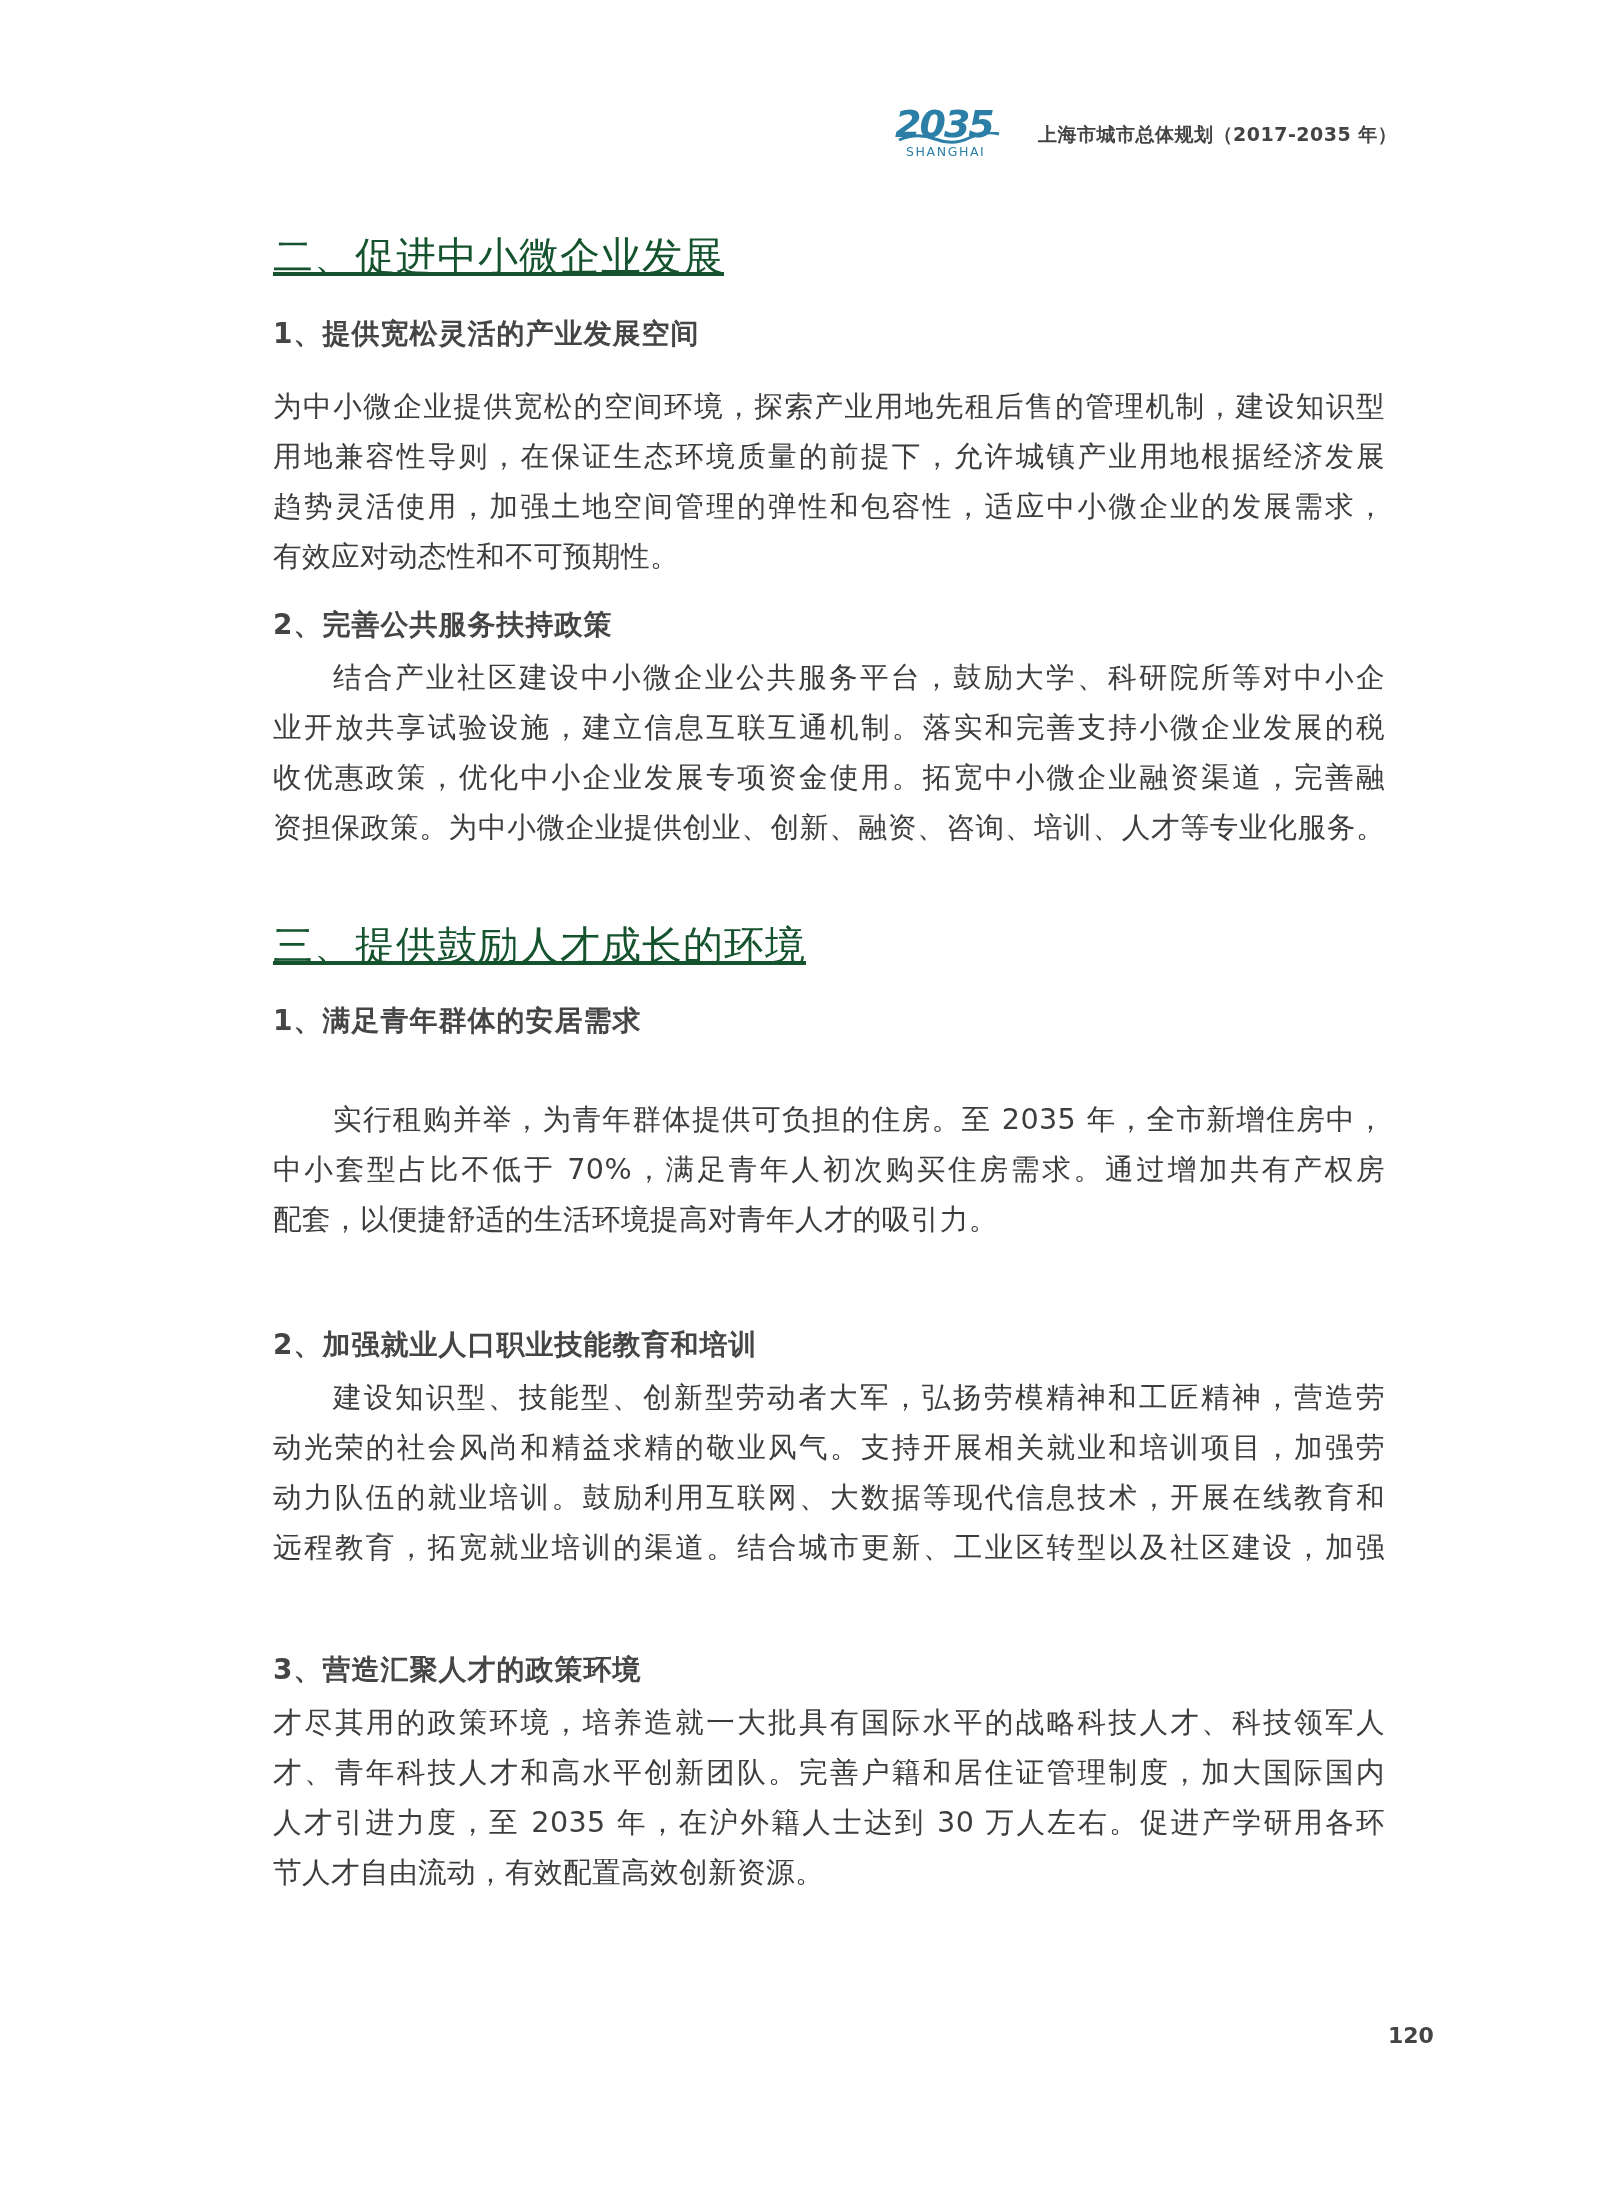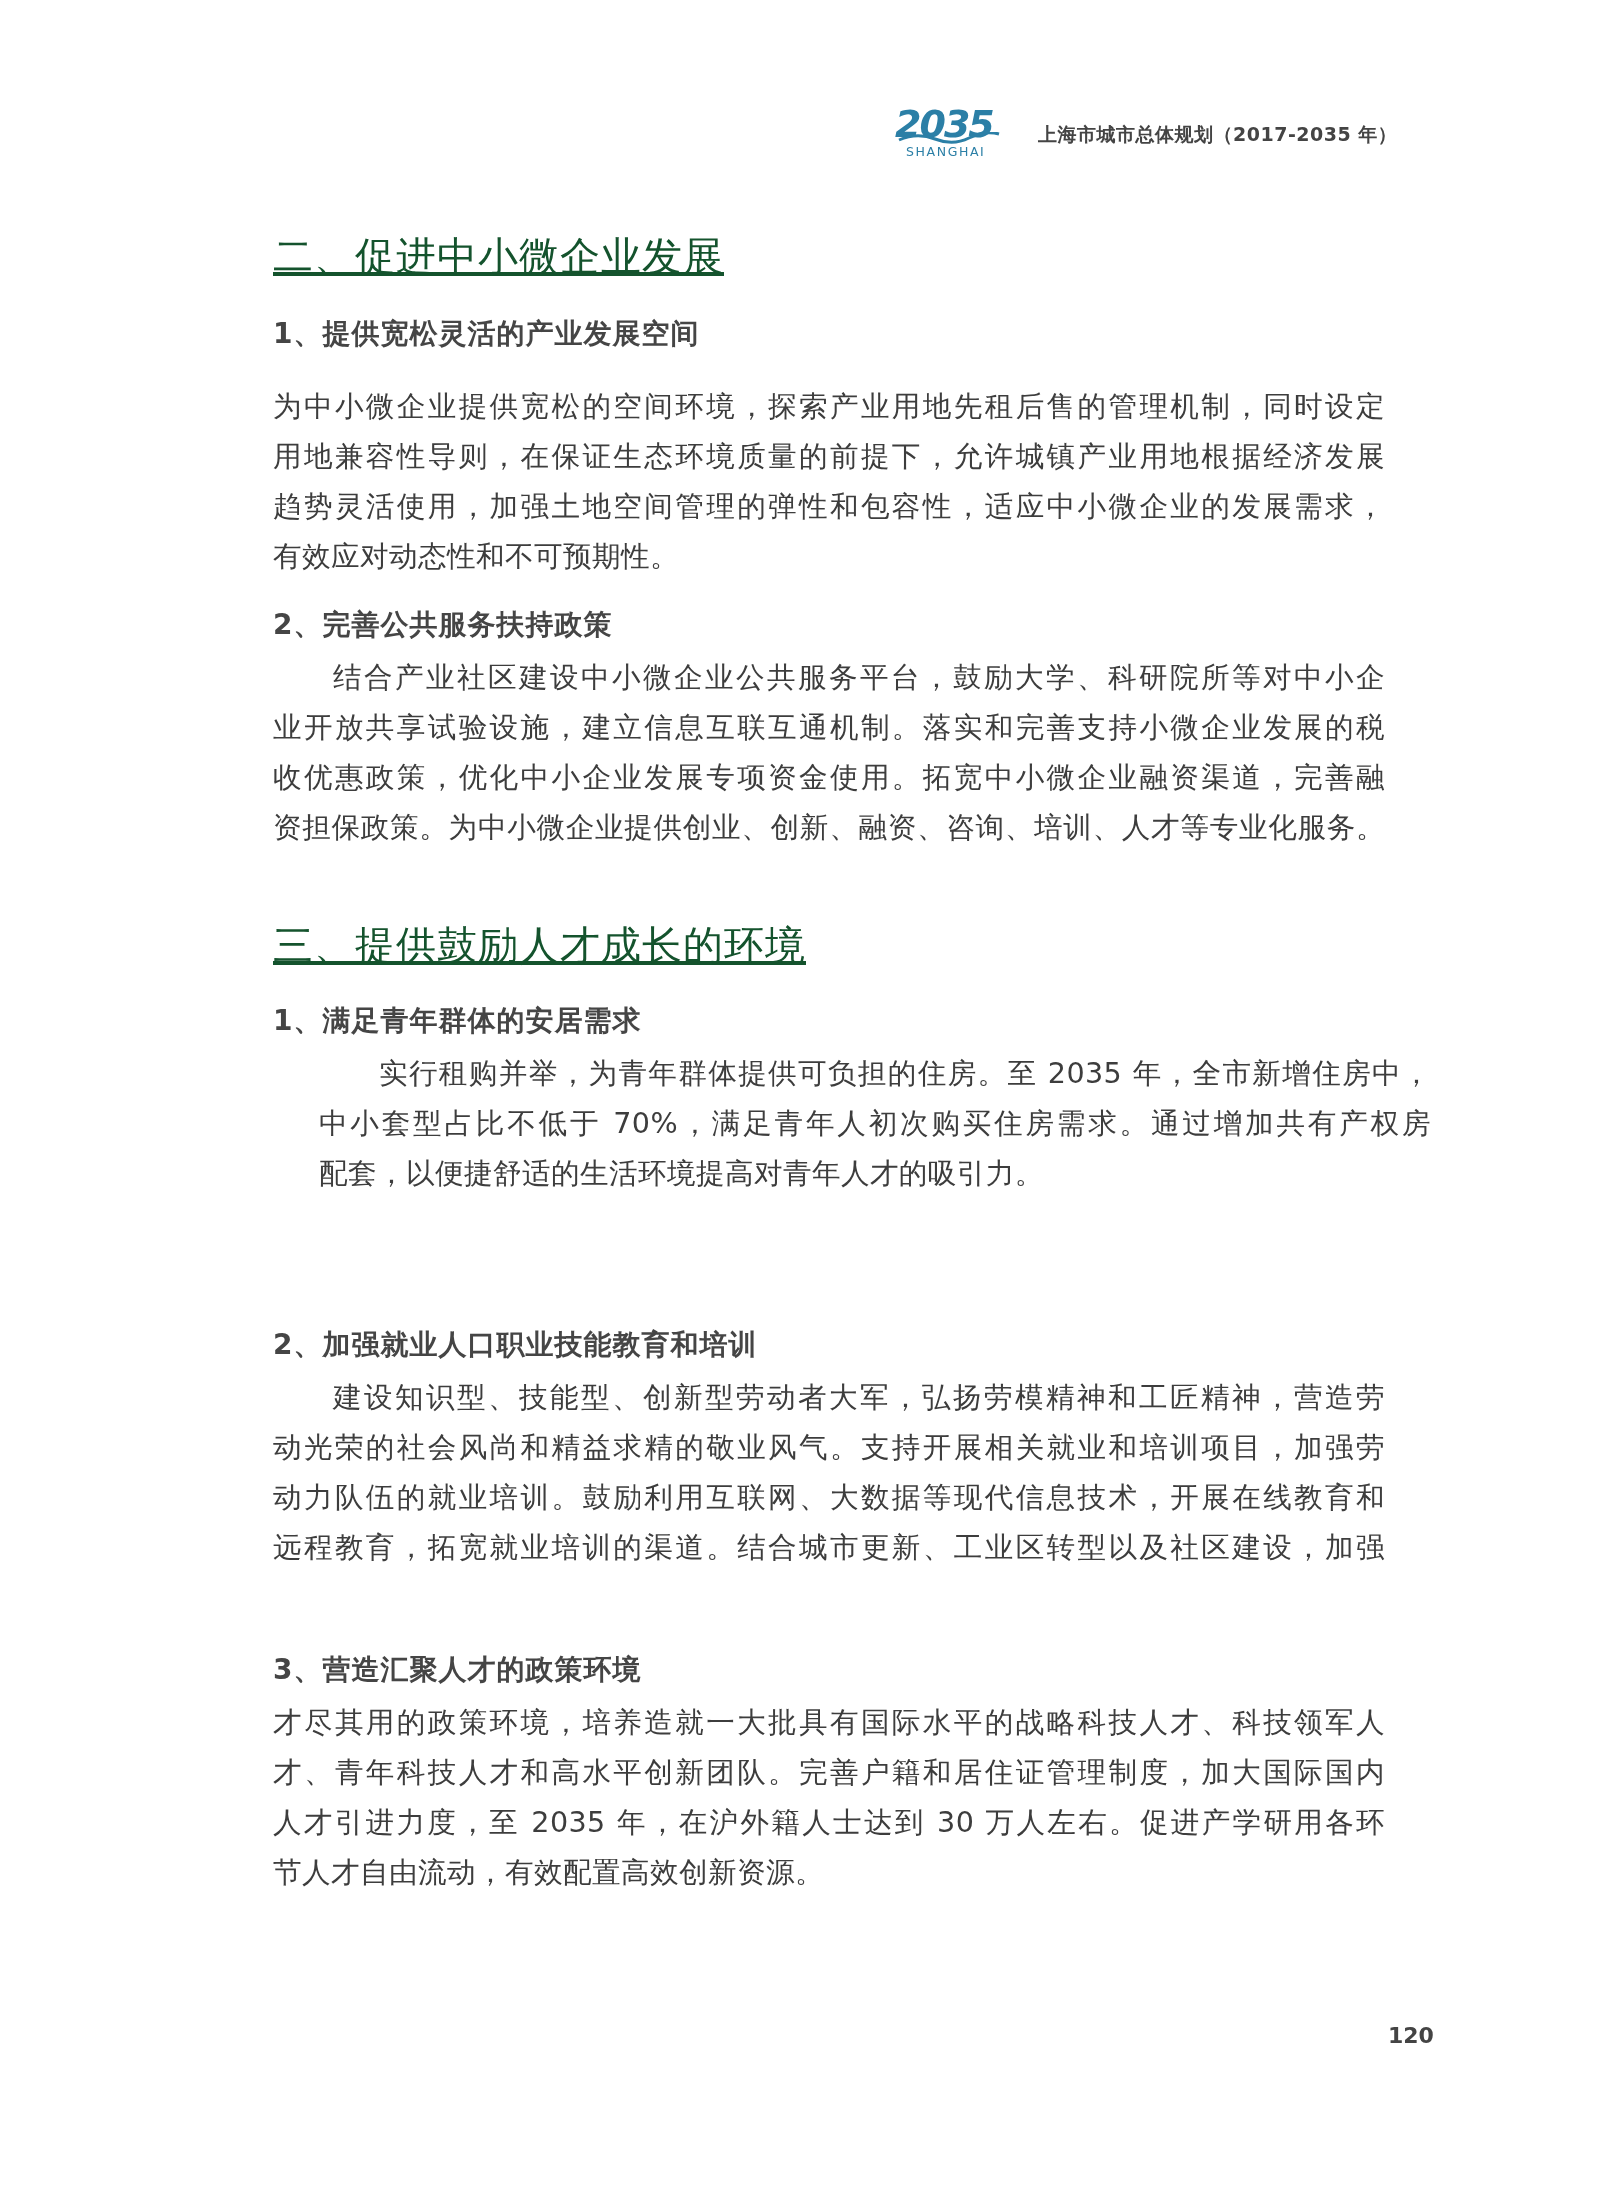--- a/index.html
+++ b/index.html
@@ -138,38 +138,38 @@
   </div>
   <div class="header-title">上海市城市总体规划（2017-2035 年）</div>
 </div>
 
 <div class="content">
 
   <div class="section-heading" style="top:232px;">二、促进中小微企业发展</div>
 
   <div class="sub-heading" style="top:316px;">1、提供宽松灵活的产业发展空间</div>
   <div class="para" style="top:381px;">
-    <span class="line">为中小微企业提供宽松的空间环境，探索产业用地先租后售的管理机制，同时设定</span>
+    <span class="line">为中小微企业提供宽松的空间环境，探索产业用地先租后售的管理机制，建设知识型</span>
     <span class="line">用地兼容性导则，在保证生态环境质量的前提下，允许城镇产业用地根据经济发展</span>
     <span class="line">趋势灵活使用，加强土地空间管理的弹性和包容性，适应中小微企业的发展需求，</span>
     <span class="line last">有效应对动态性和不可预期性。</span>
   </div>
 
   <div class="sub-heading" style="top:607px;">2、完善公共服务扶持政策</div>
   <div class="para" style="top:652px;">
     <span class="line indent">结合产业社区建设中小微企业公共服务平台，鼓励大学、科研院所等对中小企</span>
     <span class="line">业开放共享试验设施，建立信息互联互通机制。落实和完善支持小微企业发展的税</span>
     <span class="line">收优惠政策，优化中小企业发展专项资金使用。拓宽中小微企业融资渠道，完善融</span>
     <span class="line">资担保政策。为中小微企业提供创业、创新、融资、咨询、培训、人才等专业化服务。</span>
   </div>
 
   <div class="section-heading" style="top:921px;text-align:right;">三、提供鼓励人才成长的环境</div>
 
   <div class="sub-heading" style="top:1003px;">1、满足青年群体的安居需求</div>
-  <div class="para" style="top:1048px;margin-left:46px;">
+  <div class="para" style="top:1094px;">
     <span class="line indent">实行租购并举，为青年群体提供可负担的住房。至 2035 年，全市新增住房中，</span>
     <span class="line">中小套型占比不低于 70%，满足青年人初次购买住房需求。通过增加共有产权房</span>
     <span class="line last">配套，以便捷舒适的生活环境提高对青年人才的吸引力。</span>
   </div>
 
   <div class="sub-heading" style="top:1327px;">2、加强就业人口职业技能教育和培训</div>
   <div class="para" style="top:1372px;">
     <span class="line indent">建设知识型、技能型、创新型劳动者大军，弘扬劳模精神和工匠精神，营造劳</span>
     <span class="line">动光荣的社会风尚和精益求精的敬业风气。支持开展相关就业和培训项目，加强劳</span>
     <span class="line">动力队伍的就业培训。鼓励利用互联网、大数据等现代信息技术，开展在线教育和</span>

